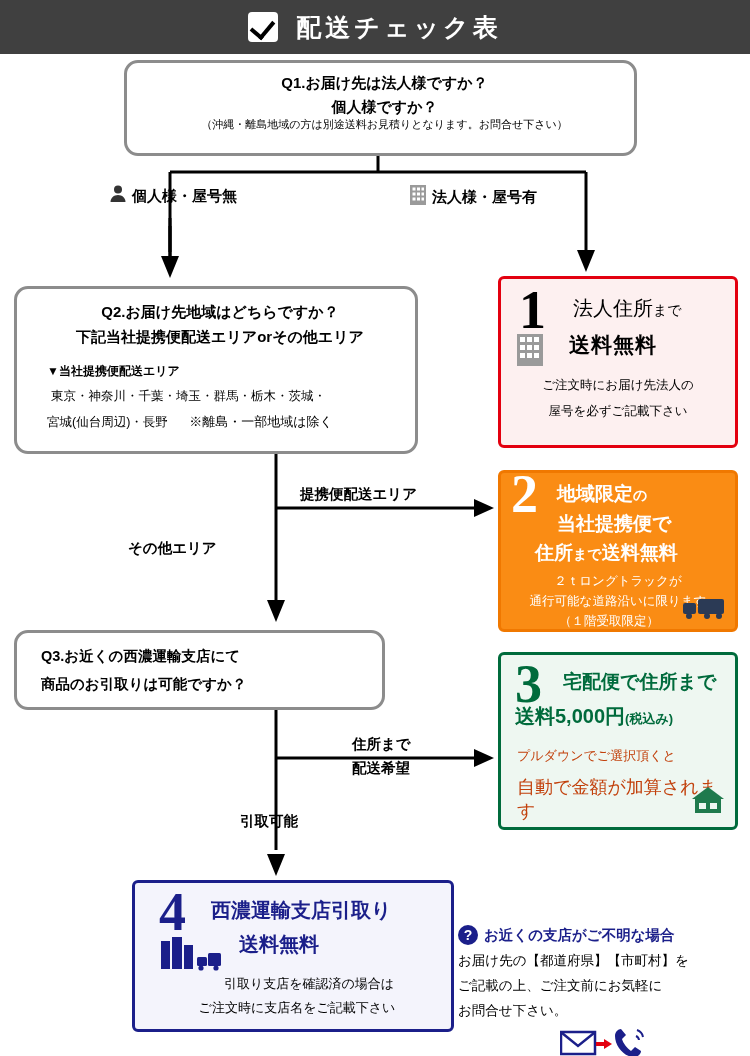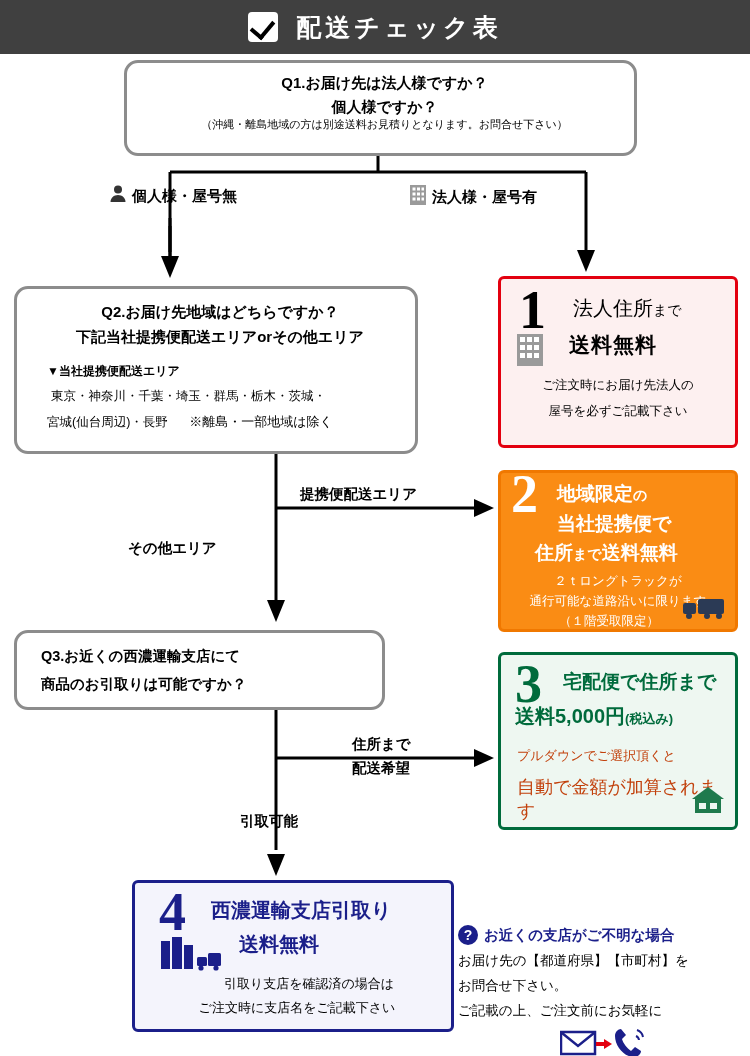--- a/index.html
+++ b/index.html
@@ -376,22 +376,22 @@
     <div class="t3">引取り支店を確認済の場合は</div>
     <div class="t4">ご注文時に支店名をご記載下さい</div>
   </div>
 
   <div id="help">
     <div class="hrow">
       <div class="qmark">?</div>
       <div class="htitle">お近くの支店がご不明な場合</div>
     </div>
     <div class="hl">お届け先の【都道府県】【市町村】を</div>
+    <div class="hl">ご記載の上、ご注文前にお気軽に</div>
     <div class="hl">お問合せ下さい。</div>
-    <div class="hl">ご記載の上、ご注文前にお気軽に</div>
     <div class="mailrow">
       <span>
         <svg width="52" height="34" viewBox="0 0 52 34">
           <rect x="1" y="6" width="34" height="22" fill="#fff" stroke="#1b1f8a" stroke-width="2.5"></rect>
           <path d="M2,7 L18,20 L34,7" fill="none" stroke="#1b1f8a" stroke-width="2.5"></path>
           <path d="M36,18 L47,18" stroke="#e3000f" stroke-width="4"></path>
           <polygon points="52,18 44,13 44,23" fill="#e3000f"></polygon>
         </svg>
       </span>
       <span>

